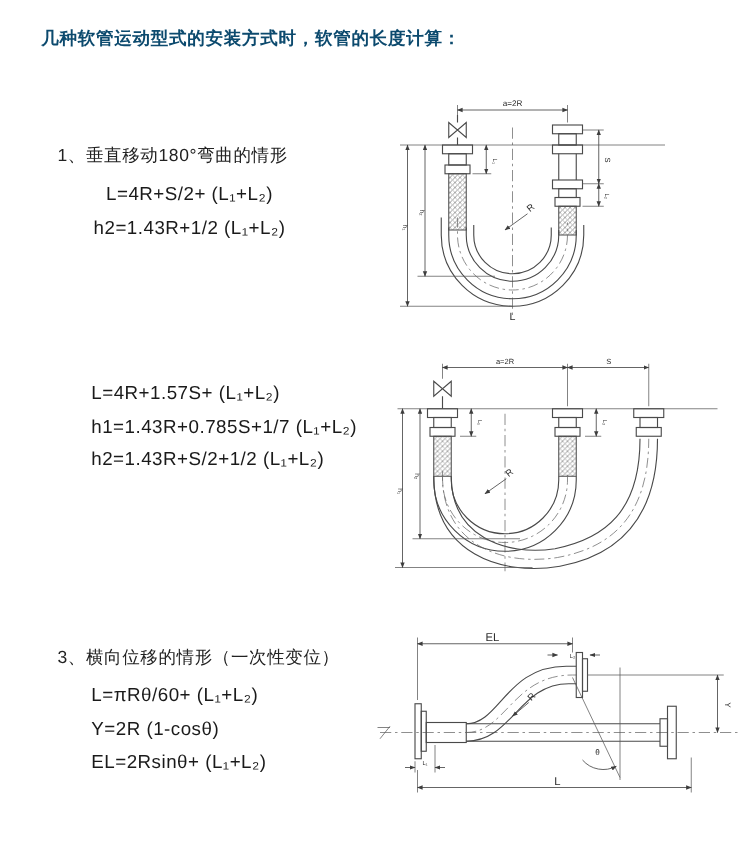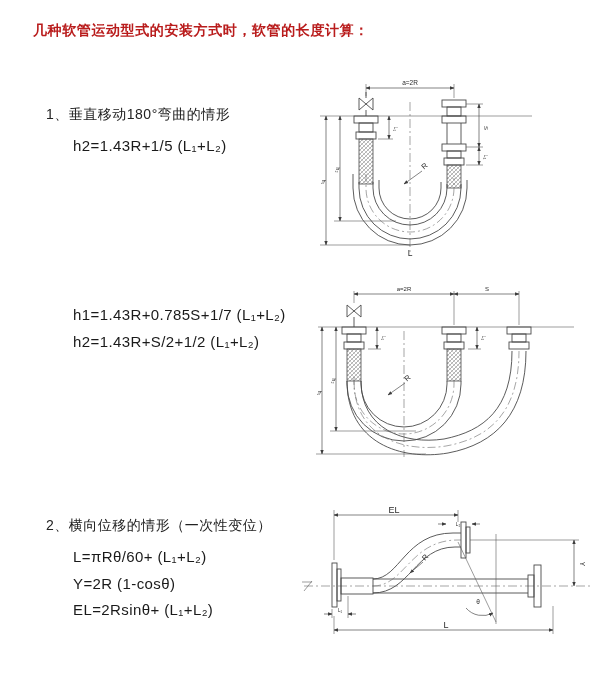--- a/index.html
+++ b/index.html
@@ -3,28 +3,28 @@
 <meta charset="utf-8">
 <style>
   html,body{margin:0;padding:0;}
   body{
     width:600px;height:675px;background:#ffffff;position:relative;overflow:hidden;
     font-family:"Liberation Sans","DejaVu Sans",sans-serif;color:#1c1c1c;
   }
   .page{position:absolute;inset:0;background:#fff;}
   .title{
     position:absolute;left:33px;top:22px;font-size:14px;font-weight:bold;
-    letter-spacing:0.6px;color:#b91c1c;white-space:nowrap;
+    letter-spacing:0.6px;color:#0c4a6e;white-space:nowrap;
   }
   .text-block{position:absolute;white-space:nowrap;}
   .text-block .heading{font-size:14px;color:#222;letter-spacing:0.5px;margin-bottom:9px;}
   .text-block .formula{
     font-size:15px;color:#1a1a1a;letter-spacing:0.4px;margin-left:27px;line-height:26.5px;
   }
-  .s1{left:46px;top:106px;}
+  .s1{left:46px;top:116px;text-align:center;}
   .s2{left:46px;top:302px;}
   .s3{left:46px;top:517px;}
   svg.diagram{position:absolute;}
   .d1{left:304px;top:74px;}
   .d2{left:306px;top:281px;}
   .d3{left:298px;top:502px;}
   svg .shape{fill:none;stroke:#4a4a4a;stroke-width:0.9;}
   svg .thin{fill:none;stroke:#5a5a5a;stroke-width:0.6;}
   svg .dim{fill:none;stroke:#4f4f4f;stroke-width:0.7;}
   svg .cl{fill:none;stroke:#6a6a6a;stroke-width:0.6;stroke-dasharray:9 3 2 3;}
@@ -35,30 +35,32 @@
 </style>
 </head>
 <body>
 
 <div class="page">
 
   <div class="title">几种软管运动型式的安装方式时，软管的长度计算：</div>
 
   <section class="text-block s1">
     <div class="heading">1、垂直移动180°弯曲的情形</div>
-    <div class="formula">h2=1.43R+1/5 (L₁+L₂)</div>
+    <div class="formula">L=4R+S/2+ (L₁+L₂)</div>
+    <div class="formula">h2=1.43R+1/2 (L₁+L₂)</div>
   </section>
 
   <section class="text-block s2">
+    <div class="formula">L=4R+1.57S+ (L₁+L₂)</div>
     <div class="formula">h1=1.43R+0.785S+1/7 (L₁+L₂)</div>
     <div class="formula">h2=1.43R+S/2+1/2 (L₁+L₂)</div>
   </section>
 
   <section class="text-block s3">
-    <div class="heading">2、横向位移的情形（一次性变位）</div>
+    <div class="heading">3、横向位移的情形（一次性变位）</div>
     <div class="formula">L=πRθ/60+ (L₁+L₂)</div>
     <div class="formula">Y=2R (1-cosθ)</div>
     <div class="formula">EL=2Rsinθ+ (L₁+L₂)</div>
   </section>
 
   <svg class="diagram d1" width="270" height="185" viewBox="0 0 270 185">
     <defs>
       <pattern id="braid" width="4" height="4" patternUnits="userSpaceOnUse">
         <path d="M0,4 L4,0" stroke="#7a7a7a" stroke-width="0.6"></path>
         <path d="M0,0 L4,4" stroke="#9a9a9a" stroke-width="0.5"></path>

